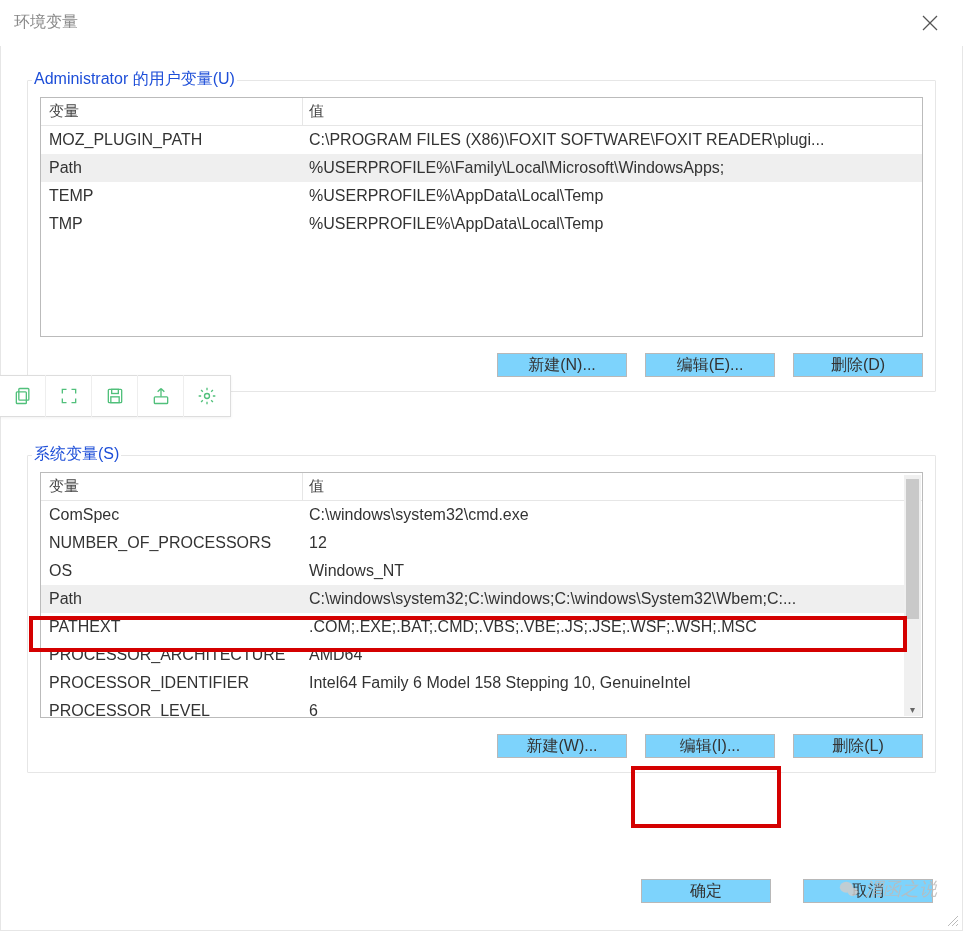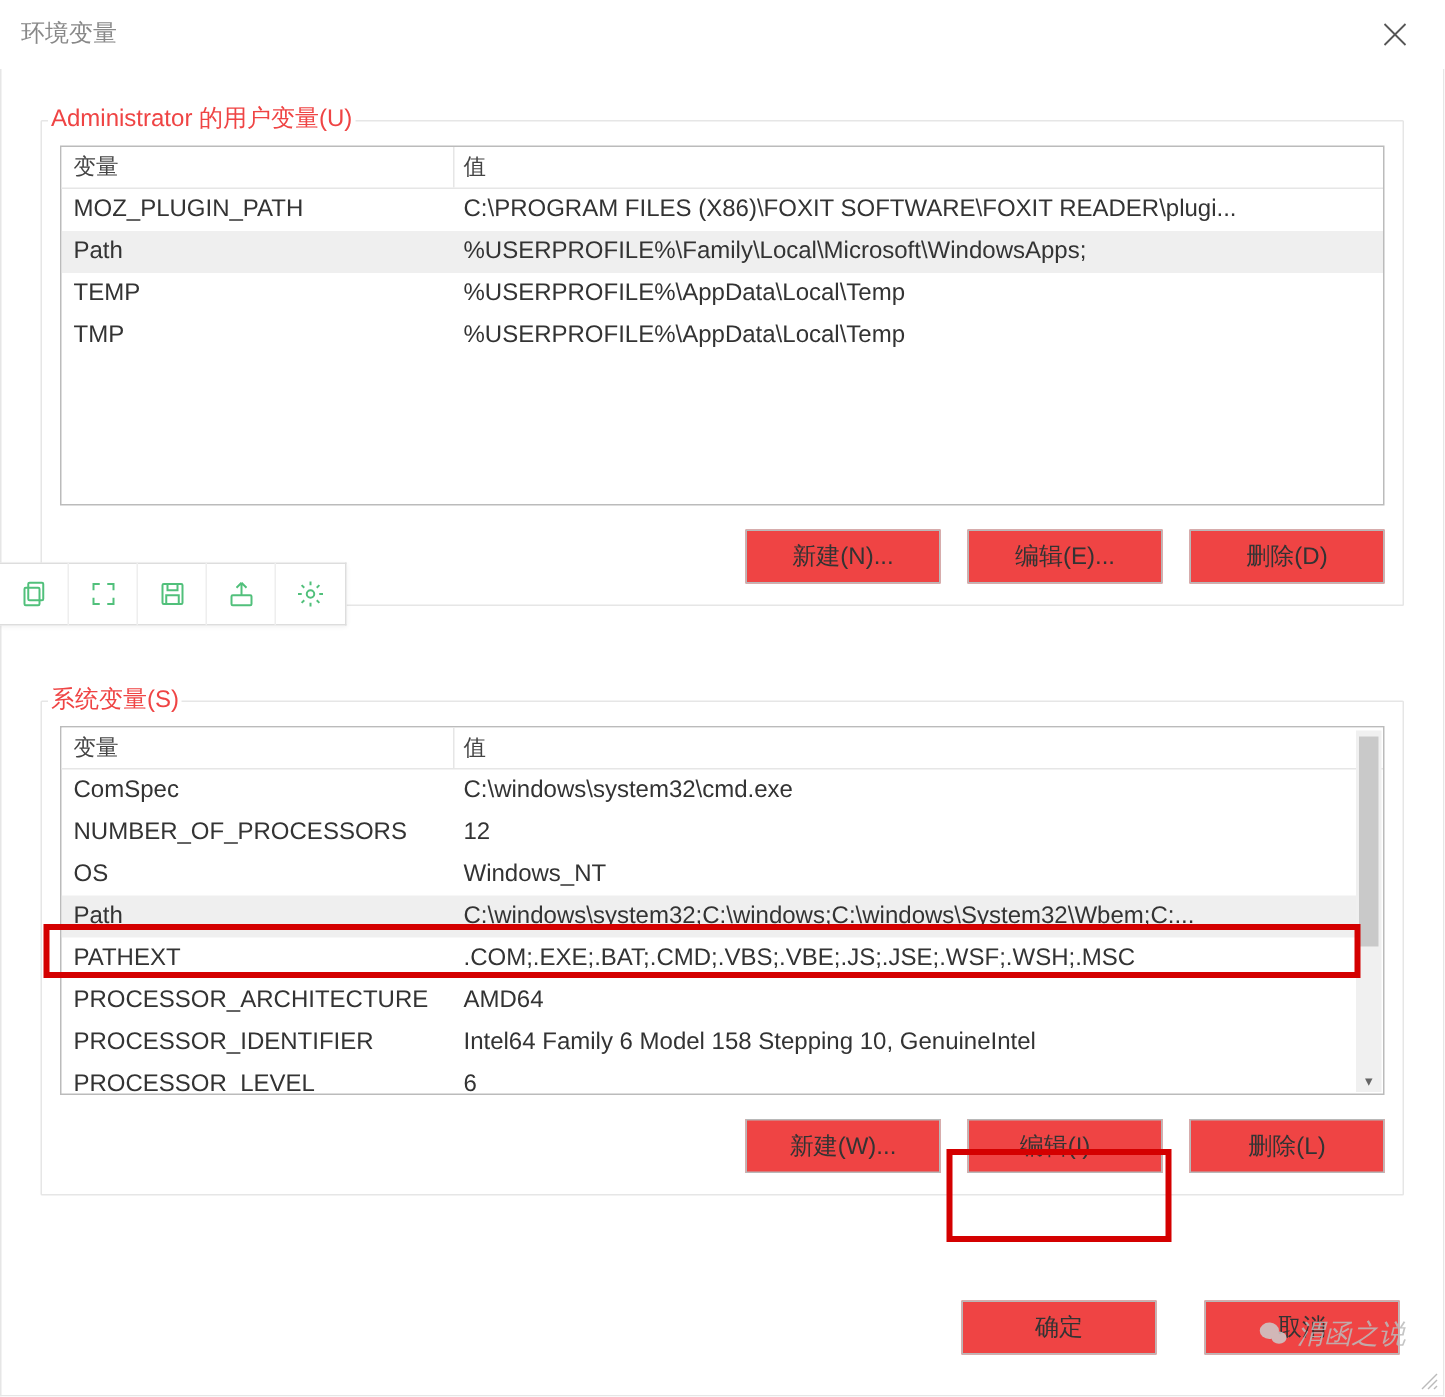--- a/index.html
+++ b/index.html
@@ -49,21 +49,21 @@
     border-radius:1px;
     position: relative;
     margin: 24px 4px 8px 4px;
     padding: 16px 12px 14px 12px;
   }
   .group-label {
     position:absolute;
     top:-12px; left:4px;
     background:#fff;
     padding:0 2px;
-    color:#ef4444;
+    color:#1d4ed8;
     font-size:16px;
   }
 
   
   .list {
     border:1px solid #bbb;
     background:#fff;
     height: 240px;
     overflow:hidden;
     position:relative;
@@ -127,23 +127,23 @@
 
   
   .btn-row {
     display:flex;
     justify-content:flex-end;
     gap:18px;
     margin-top:16px;
   }
   .btn {
     min-width:130px;
-    height:36px;
+    height:24px;
     border:1px solid #b8b8b8;
-    background:#ef4444;
+    background:#7dd3fc;
     color:#333;
     font-size:16px;
     display:flex;
     align-items:center;
     justify-content:center;
     cursor:default;
     padding:0 12px;
     font-family:inherit;
   }
 

